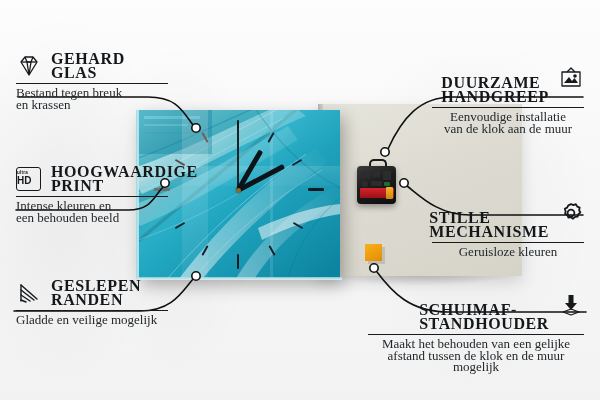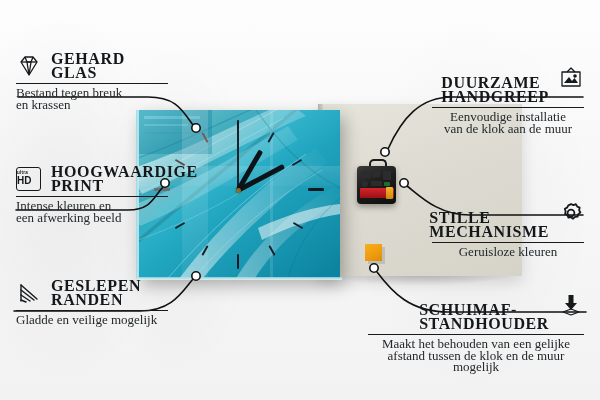--- a/index.html
+++ b/index.html
@@ -281,21 +281,21 @@
         </div>
       </div>
       <div class="ttl">
         <div>HOOGWAARDIGE</div>
         <div>PRINT</div>
       </div>
     </div>
     <div class="rule"></div>
     <div class="desc">
       <div>Intense kleuren en</div>
-      <div>een afwerking beeld</div>
+      <div>een behouden beeld</div>
     </div>
   </div>
 
   <div class="feat left" style="left:16px;top:279px;width:152px;">
     <div class="row">
       <svg class="ico" viewBox="0 0 26 24">
         <g stroke="#16191c" stroke-width="1.4" stroke-linecap="round">
           <path d="M5 4 L21 18"></path>
             <path d="M5 9 L18 19"></path>
             <path d="M5 14 L14 20"></path>

